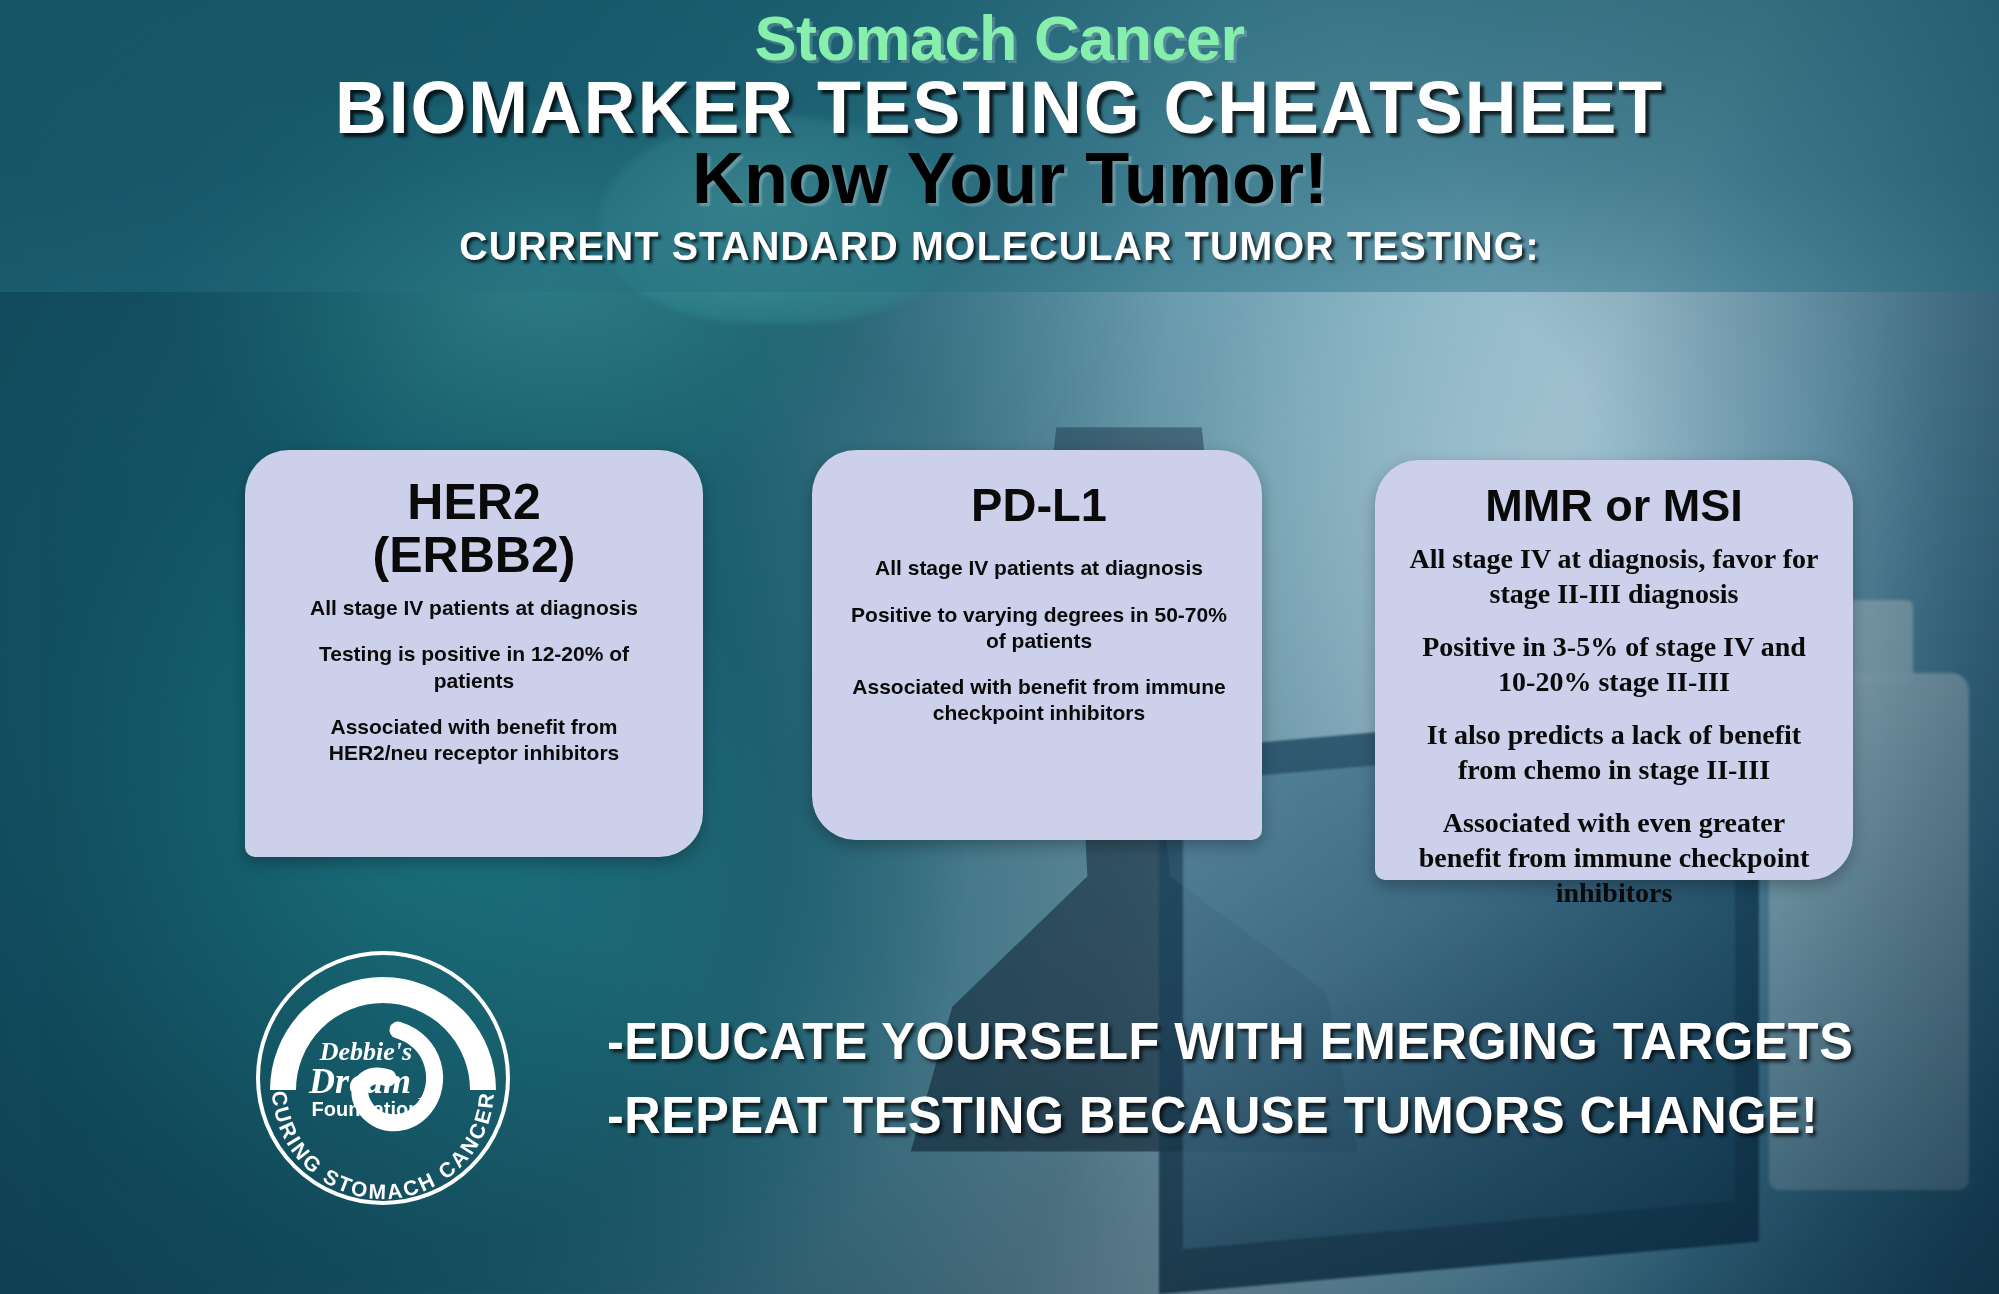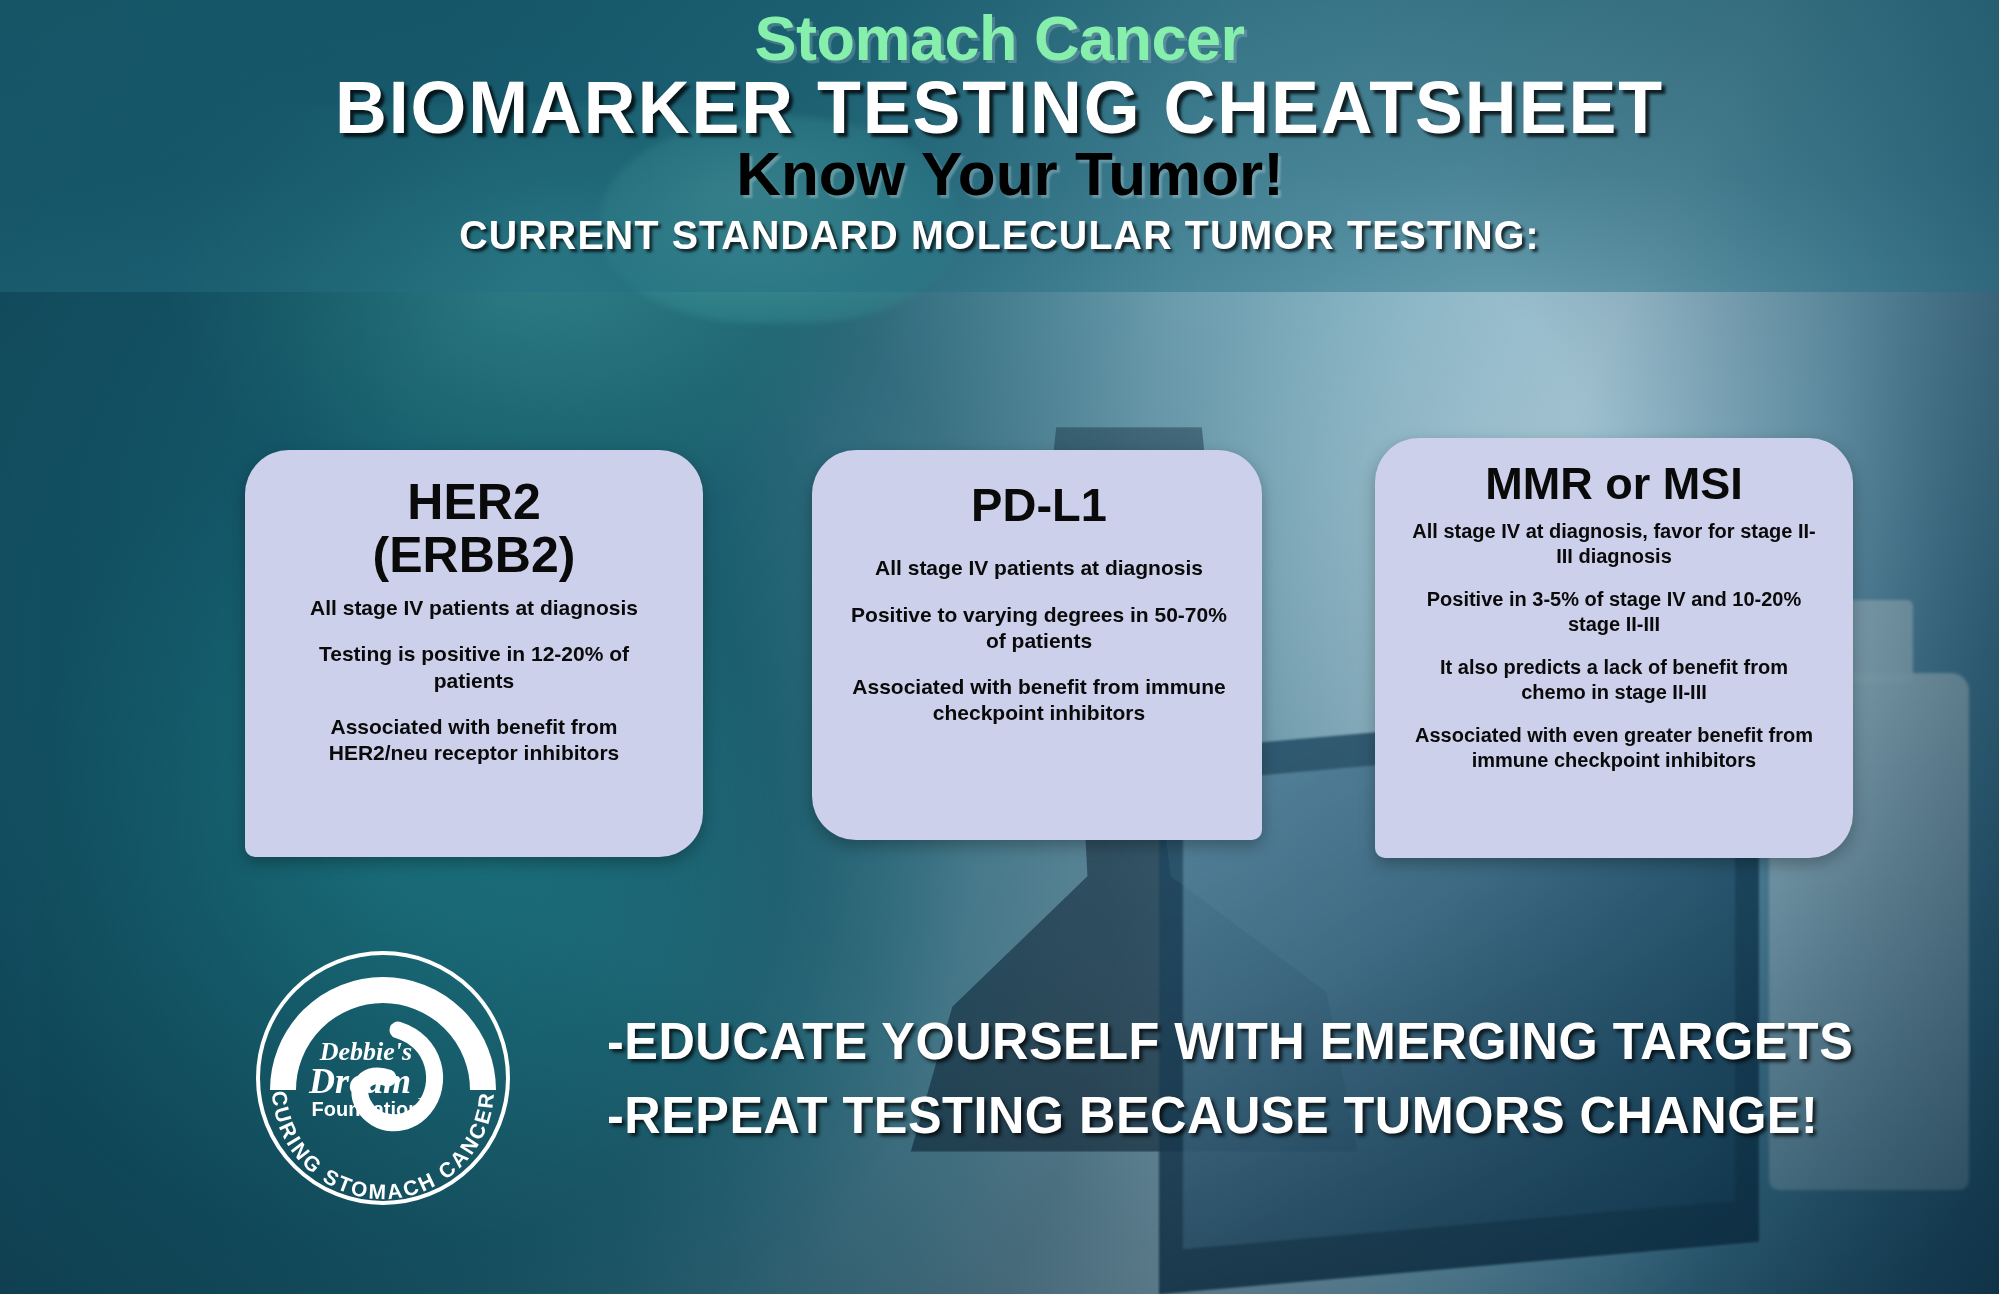--- a/index.html
+++ b/index.html
@@ -140,21 +140,21 @@
     font-weight: bold;
     color: #ffffff;
     letter-spacing: 2px;
     line-height: 1.02;
     margin-top: -2px;
     text-shadow: 4px 4px 3px rgba(0,0,0,0.75);
     font-stretch: condensed;
     transform: scaleX(0.97);
   }
   .title-3 {
-    font-size: 62px;
+    font-size: 72px;
     font-weight: bold;
     color: #000;
     line-height: 1.05;
     margin-top: -4px;
     text-shadow: 3px 3px 2px rgba(255,255,255,0.25);
     padding-left: 21px;
   }
   .title-4 {
     font-size: 41px;
     font-weight: bold;
@@ -203,28 +203,28 @@
     width: 450px;
     height: 390px;
     border-radius: 44px 44px 10px 44px;
     padding: 30px 32px 0 36px;
   }
   #card-pdl1 .card-title { font-size: 47px; margin-bottom: 26px; }
   #card-pdl1 p { font-size: 21px; }
 
   #card-mmr {
     left: 1375px;
-    top: 438px;
+    top: 460px;
     width: 478px;
     height: 420px;
     border-radius: 44px 44px 44px 10px;
     padding: 22px 32px 0 32px;
   }
   #card-mmr .card-title { font-size: 45px; margin-bottom: 12px; }
-  #card-mmr p { font-size: 20px; margin-bottom: 18px; }
+  #card-mmr p { font-size: 28px; margin-bottom: 18px; font-family: Liberation Serif, serif; }
 
   
   .logo {
     position: absolute;
     left: 248px;
     top: 938px;
     width: 270px;
     height: 270px;
   }
   .logo svg { display: block; }

